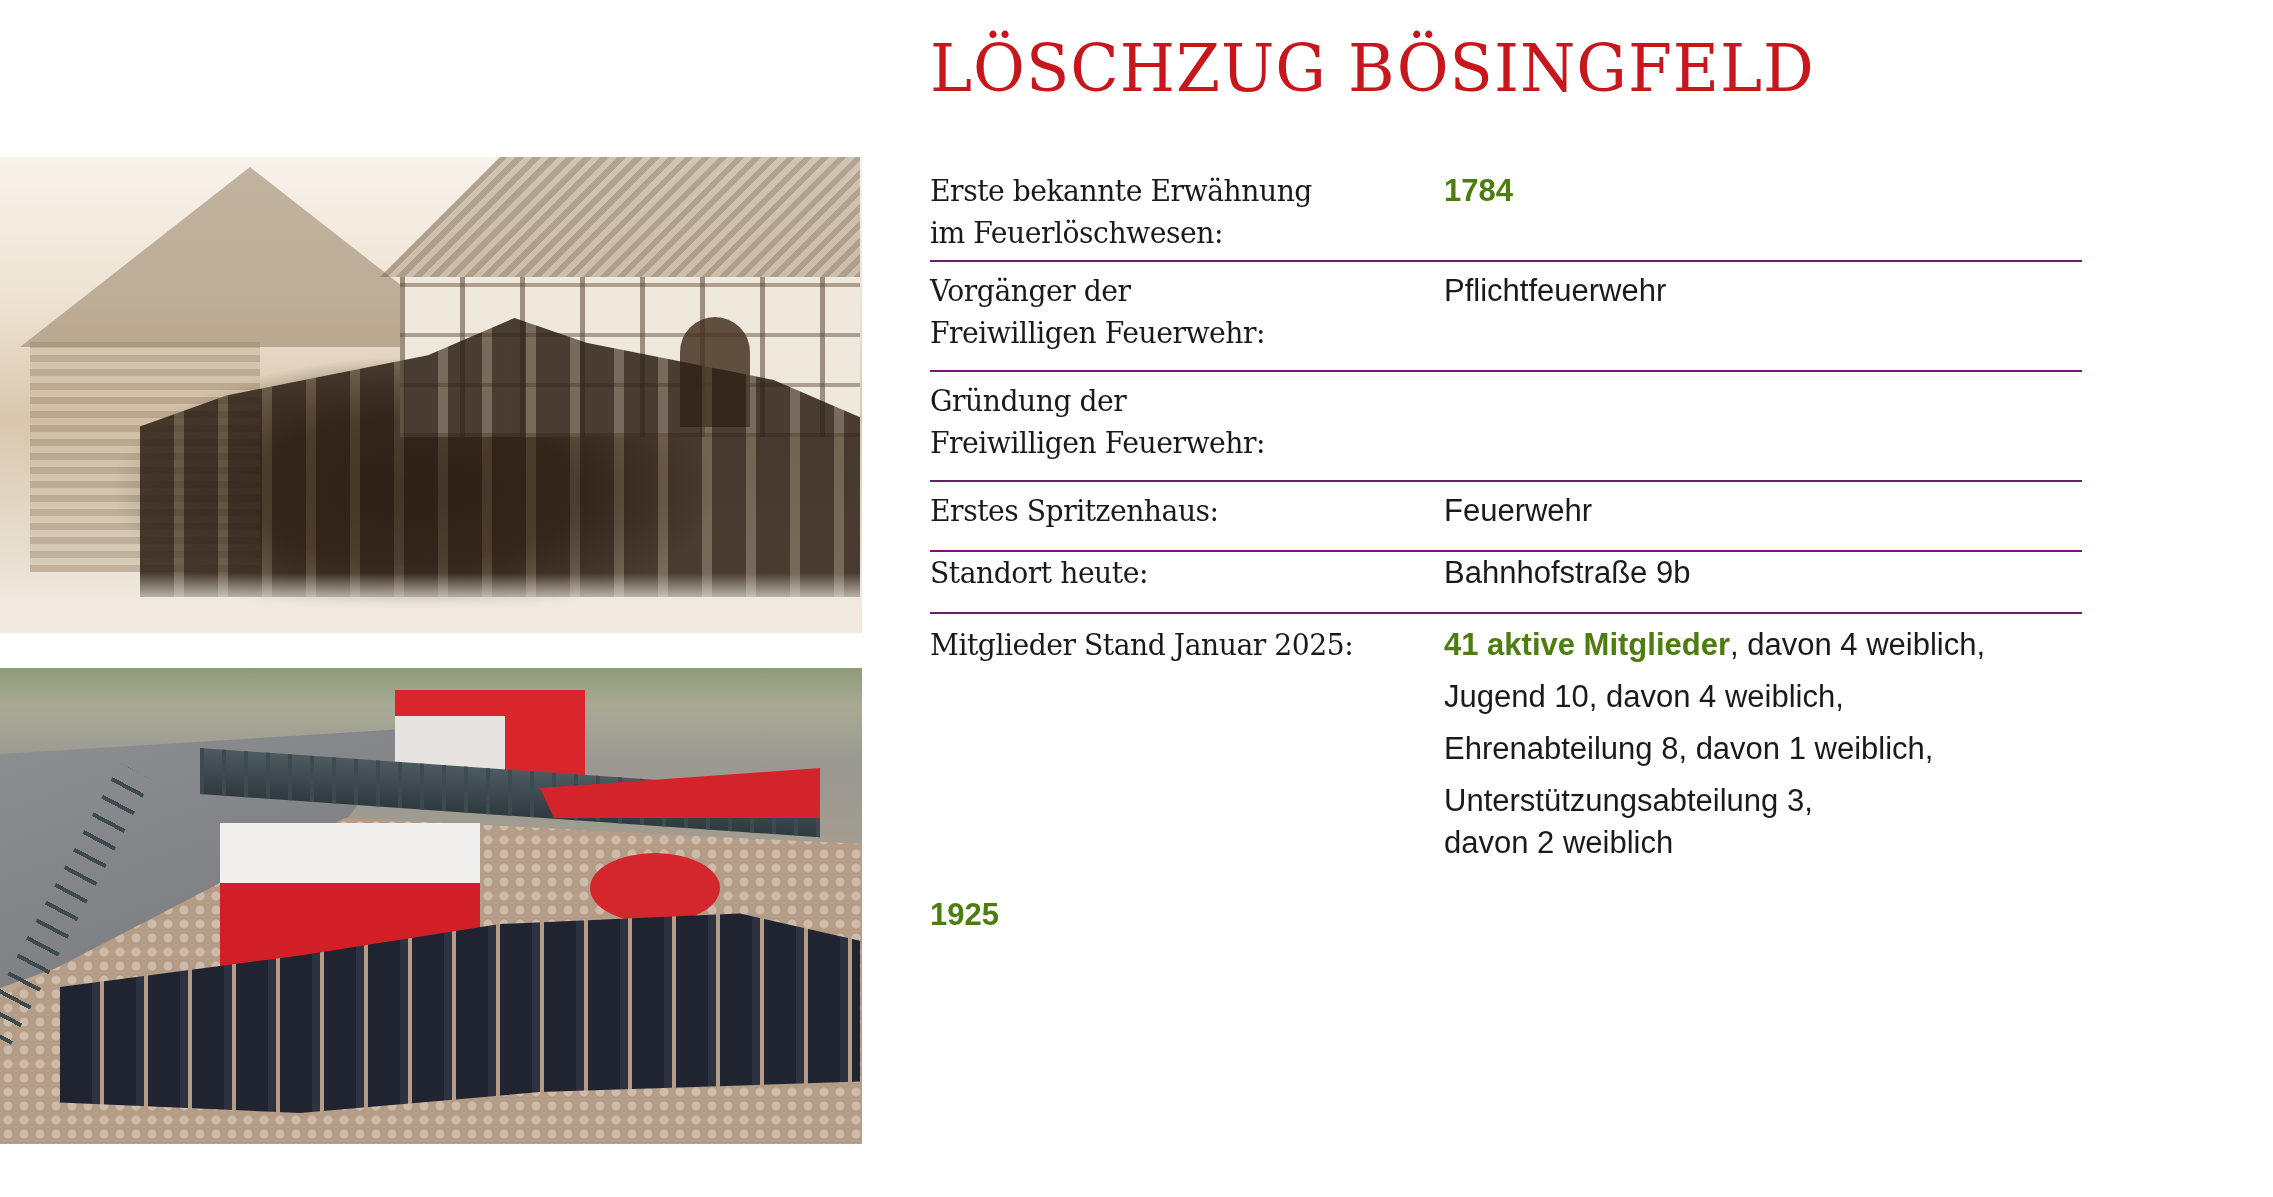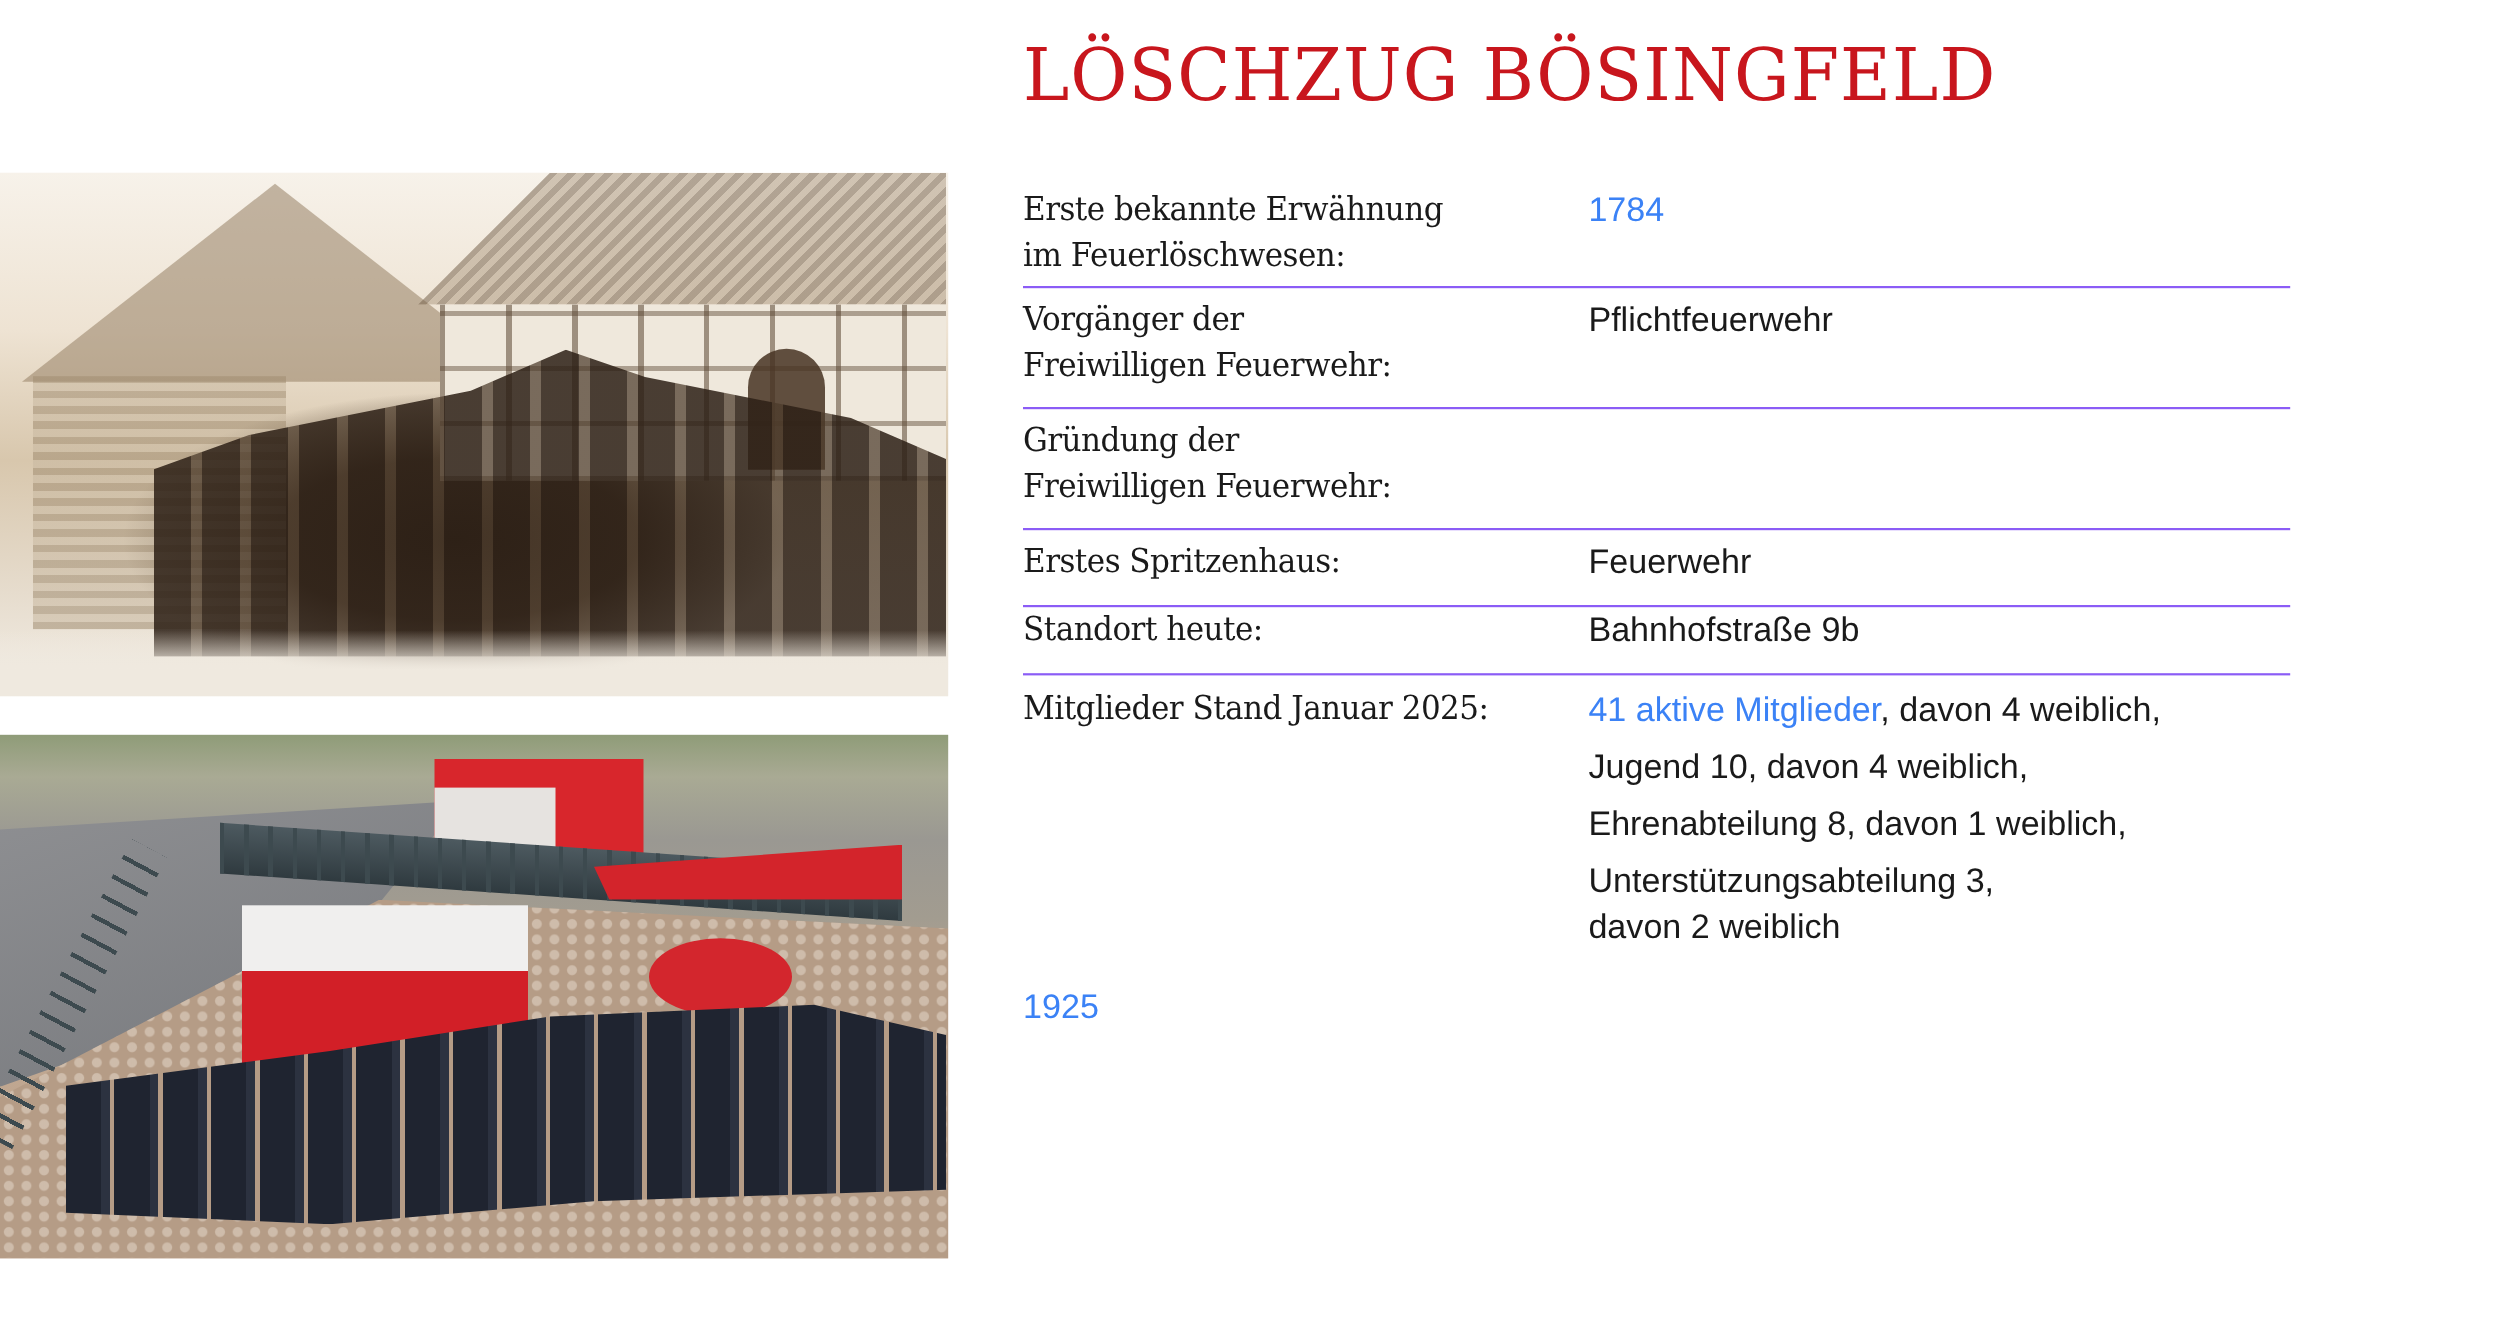--- a/index.html
+++ b/index.html
@@ -150,21 +150,21 @@
       position: absolute;
       left: 930px;
       top: 170px;
       width: 1152px;
     }
     .info-row {
       display: flex;
       position: relative;
     }
     .info-row + .info-row {
-      border-top: 2px solid #8b5cf6;
+      border-top: 2px solid #701a75;
     }
     .info-label {
       width: 514px;
       flex: 0 0 514px;
       font-family: "DejaVu Serif", "Liberation Serif", serif;
       font-size: 30px;
       line-height: 42px;
       color: #1a1a1a;
       letter-spacing: -0.5px;
       transform: scaleX(0.94);
@@ -174,21 +174,22 @@
     .info-value {
       flex: 1 1 auto;
       font-family: "Liberation Sans", sans-serif;
       font-size: 31px;
       line-height: 42px;
       color: #1a1a1a;
       white-space: nowrap;
     }
     .info-value.red,
     .accent {
-      color: #3b82f6;
+      color: #4d7c0f;
+      font-weight: bold;
     }
     .row-1 { height: 90px; }
     .row-2 { height: 100px; padding-top: 8px; }
     .row-3 { height: 100px; padding-top: 8px; flex-direction: column; }
     .row-4 { height: 60px; padding-top: 8px; }
     .row-5 { height: 60px; padding-top: 0; }
     .row-6 { padding-top: 10px; }
 
     .members-list .line {
       display: block;

